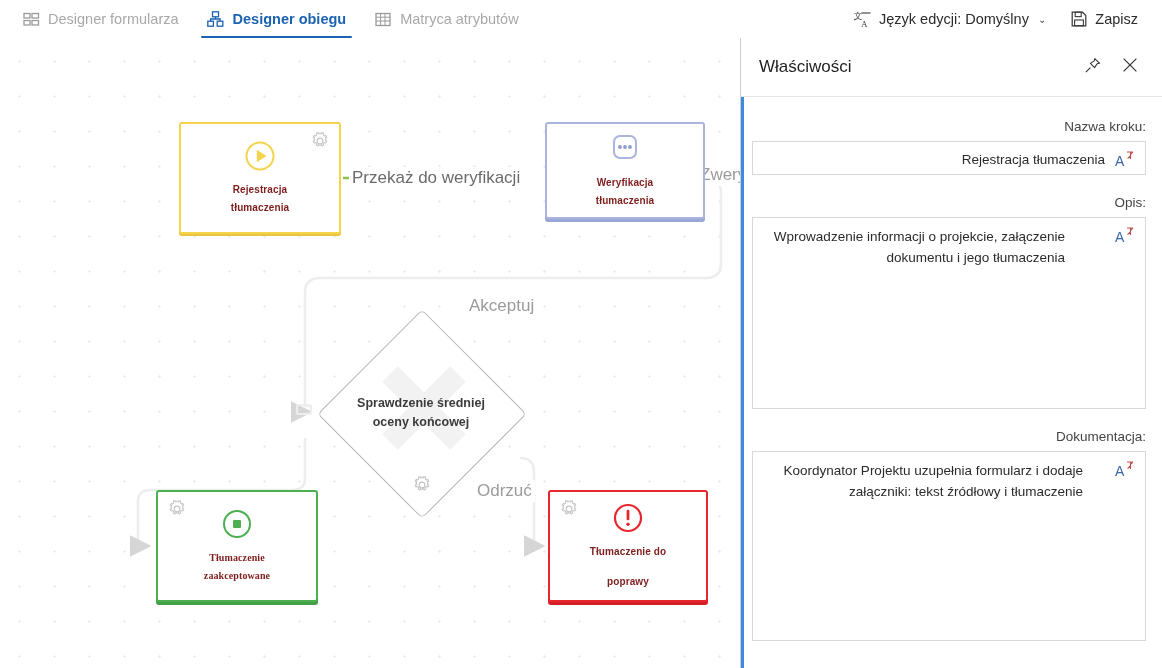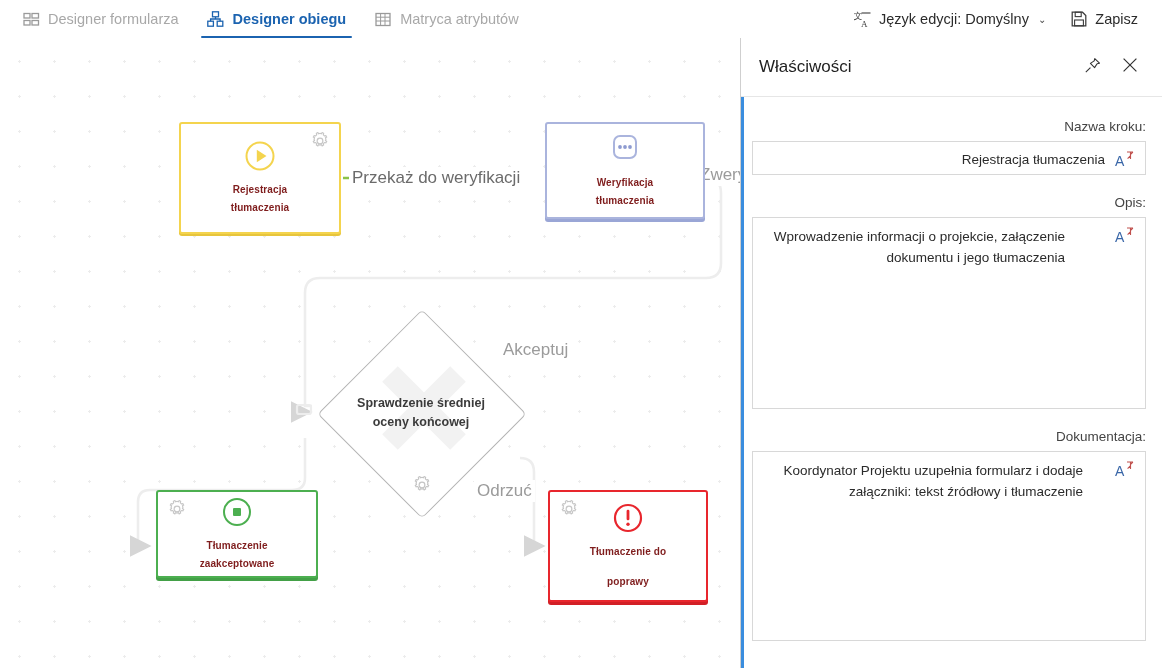--- a/index.html
+++ b/index.html
@@ -61,22 +61,22 @@
     text-align:right;letter-spacing:.1px;margin-top:8px;
   }
   .node .gear{position:absolute;width:18px;height:18px;opacity:.95;}
   .node .badge{width:34px;height:34px;}
 
   .n-start{left:179px;top:84px;width:162px;height:112px;
     border:2.5px solid #f4d44e;box-shadow:0 2px 0 0 #e7c53c;}
   .n-start .gear{right:10px;top:8px;}
   .n-verify{left:545px;top:84px;width:160px;height:97px;
     border:2px solid #aab4dd;box-shadow:0 3px 0 0 #9aa6d6;}
-  .n-accept{left:156px;top:452px;width:162px;height:88px;
-    border:2px solid #4caf50;box-shadow:0 3px 0 0 #43a047;}
+  .n-accept{left:156px;top:452px;width:162px;height:112px;
+    border:2px solid #4caf50;box-shadow:0 3px 0 0 #43a047;font-family:Liberation Serif, serif;}
   .n-accept .gear{left:10px;top:8px;}
   .n-reject{left:548px;top:452px;width:160px;height:112px;
     border:2.5px solid #e8262d;box-shadow:0 3px 0 0 #d21f26;}
   .n-reject .gear{left:10px;top:8px;}
 
   
   .diamond{
     position:absolute;left:318px;top:272px;width:206px;height:206px;cursor:pointer;
   }
   .diamond .shape{
@@ -226,21 +226,21 @@
       <path d="M138 500 V512" stroke="#ededed" stroke-width="2.6" fill="none"></path>
       <path d="M131 508 H148" stroke="#e2e2e2" stroke-width="2.4" fill="none" marker-end="url(#ah-grey)"></path>
 
       <path d="M520 420 Q534 420 534 434 V498" stroke="#ededed" stroke-width="2.6" fill="none"></path>
       <path d="M534 498 V508" stroke="#ededed" stroke-width="2.6" fill="none"></path>
       <path d="M527 508 H542" stroke="#e2e2e2" stroke-width="2.4" fill="none" marker-end="url(#ah-grey)"></path>
     </svg>
 
     <div class="elabel" style="left:349px;top:129px;">Przekaż do weryfikacji</div>
     <div class="elabel faint" style="left:697px;top:126px;">Zweryfikuj</div>
-    <div class="elabel faint" style="left:500px;top:257px;margin-top:44px;">Akceptuj</div>
+    <div class="elabel faint" style="left:466px;top:257px;">Akceptuj</div>
     <div class="elabel faint" style="left:474px;top:442px;">Odrzuć</div>
 
     <div class="node n-start">
       <span class="gear">
         <svg width="18" height="18" viewBox="0 0 20 20">
           <path d="M10 1.4 l1.5.5.9-1.3 1.6.9-.3 1.6 1.2 1.2 1.6-.3.9 1.6-1.3.9.5 1.5-.5 1.5 1.3.9-.9 1.6-1.6-.3-1.2 1.2.3 1.6-1.6.9-.9-1.3-1.5.5-1.5-.5-.9 1.3-1.6-.9.3-1.6-1.2-1.2-1.6.3-.9-1.6 1.3-.9-.5-1.5.5-1.5-1.3-.9.9-1.6 1.6.3 1.2-1.2-.3-1.6 1.6-.9.9 1.3z" fill="none" stroke="#c4c4c4" stroke-width="1.3"></path>
           <circle cx="10" cy="10" r="3.2" fill="none" stroke="#c4c4c4" stroke-width="1.3"></circle>
         </svg>
       </span>
       <span class="badge">

